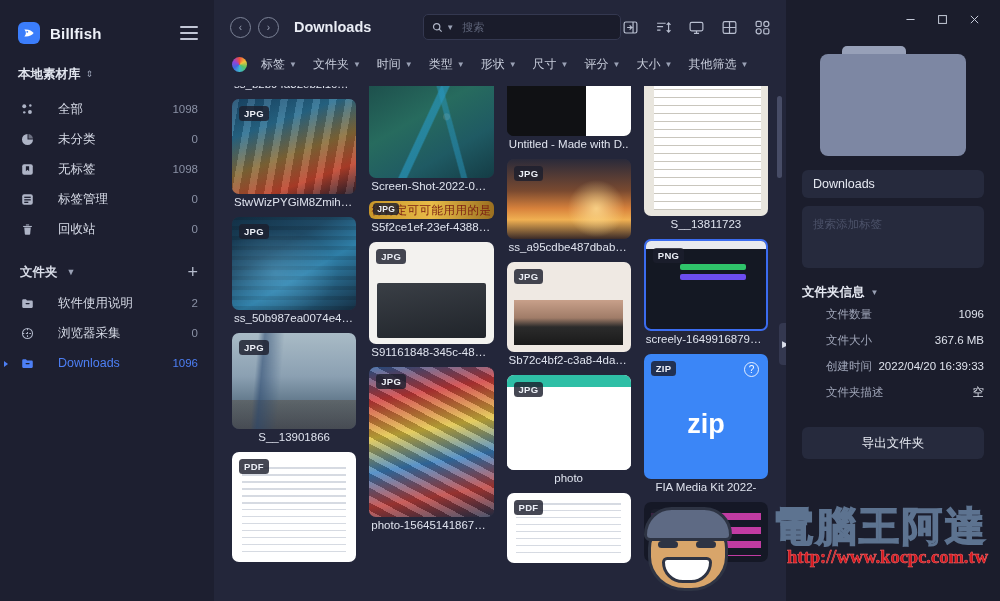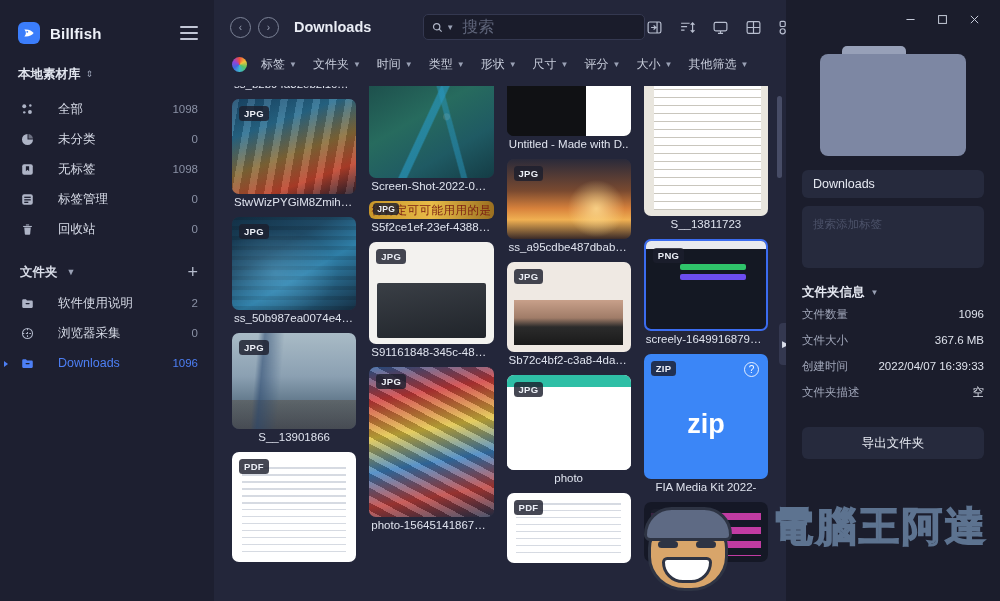--- a/index.html
+++ b/index.html
@@ -126,21 +126,21 @@
     background: #1a1c2b;
     border: 1px solid #343850;
     border-radius: 5px;
     display: flex; align-items: center;
     padding: 0 8px;
   }
   .search-ico { color: #b0b6c7; font-size: 11px; display:flex; align-items:center; }
   .search-caret { color: #9aa1b5; font-size: 8px; margin-left: 3px; margin-right: 8px; }
   .search-input {
     flex: 1 1 auto; background: transparent; border: 0; outline: 0;
-    color: #d4d8e4; font-size: 16px;
+    color: #d4d8e4; font-size: 11px;
     font-family: Liberation Serif, serif;
   }
   .search-input::placeholder { color: #5e6479; }
   .top-icons { margin-left: auto; display: flex; align-items: center; gap: 14px; }
   .ticon { width: 19px; height: 19px; color: #b9bfd0; display:flex; align-items:center; justify-content:center; }
   .ticon svg { display:block; }
 
   .filterbar {
     height: 32px; flex: 0 0 32px;
     display: flex; align-items: center;
@@ -308,20 +308,21 @@
     margin-top: 8px; height: 62px; border-radius: 6px;
     background: #262a3d; padding: 8px 11px;
   }
   .tagbox-ph { color: #4b5168; font-size: 11.5px; }
   .info-head { display: flex; align-items: center; margin-top: 16px; }
   .info-title { color: #e6e9f2; font-size: 12.5px; font-weight: bold; }
   .info-caret { color: #9aa1b5; font-size: 8px; margin-left: 6px; }
   .info-row {
     display: flex; align-items: center; justify-content: space-between;
     height: 26px;
+    margin-left: 24px;
   }
   .info-k { color: #9fa5b8; font-size: 11.5px; }
   .info-v { color: #dde1eb; font-size: 11.5px; }
   .export-btn {
     margin-top: 22px; height: 32px; border-radius: 6px;
     background: #262a3d; display: flex; align-items: center; justify-content: center;
     color: #e7eaf2; font-size: 12.5px;
   }
 
   
@@ -769,35 +770,36 @@
       <div class="info-row">
         <span class="info-k">文件数量</span>
         <span class="info-v">1096</span>
       </div>
       <div class="info-row">
         <span class="info-k">文件大小</span>
         <span class="info-v">367.6 MB</span>
       </div>
       <div class="info-row">
         <span class="info-k">创建时间</span>
-        <span class="info-v">2022/04/07 16:39:33</span>
+        <span class="info-v">2022/04/20 16:39:33</span>
       </div>
       <div class="info-row">
         <span class="info-k">文件夹描述</span>
         <span class="info-v">空</span>
       </div>
     </div>
 
     <div class="export-btn">导出文件夹</div>
   </aside>
 
   <div class="wm">
     <div class="wm-face">
       <span class="head"></span>
         <span class="hair"></span>
       <span class="eye l"></span>
         <span class="eye r"></span>
         <span class="mouth"></span>
     </div>
     <div class="wm-cn">電腦王阿達</div>
+    <div class="wm-url">http://www.kocpc.com.tw</div>
   </div>
 
 </div>
 
 </body></html>

